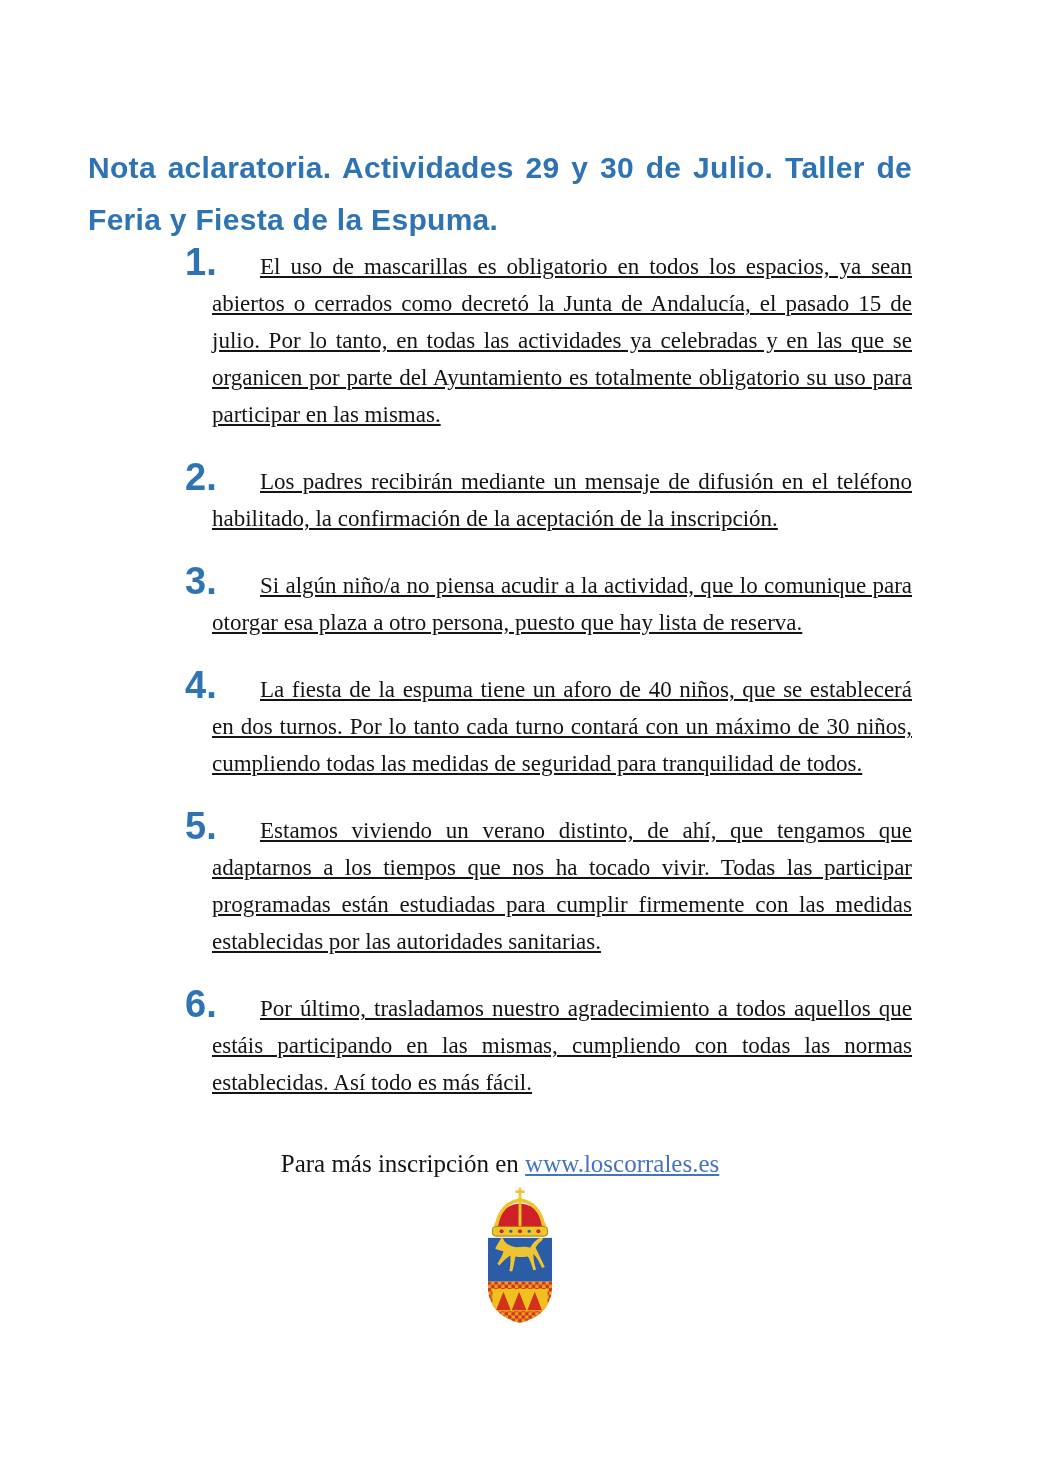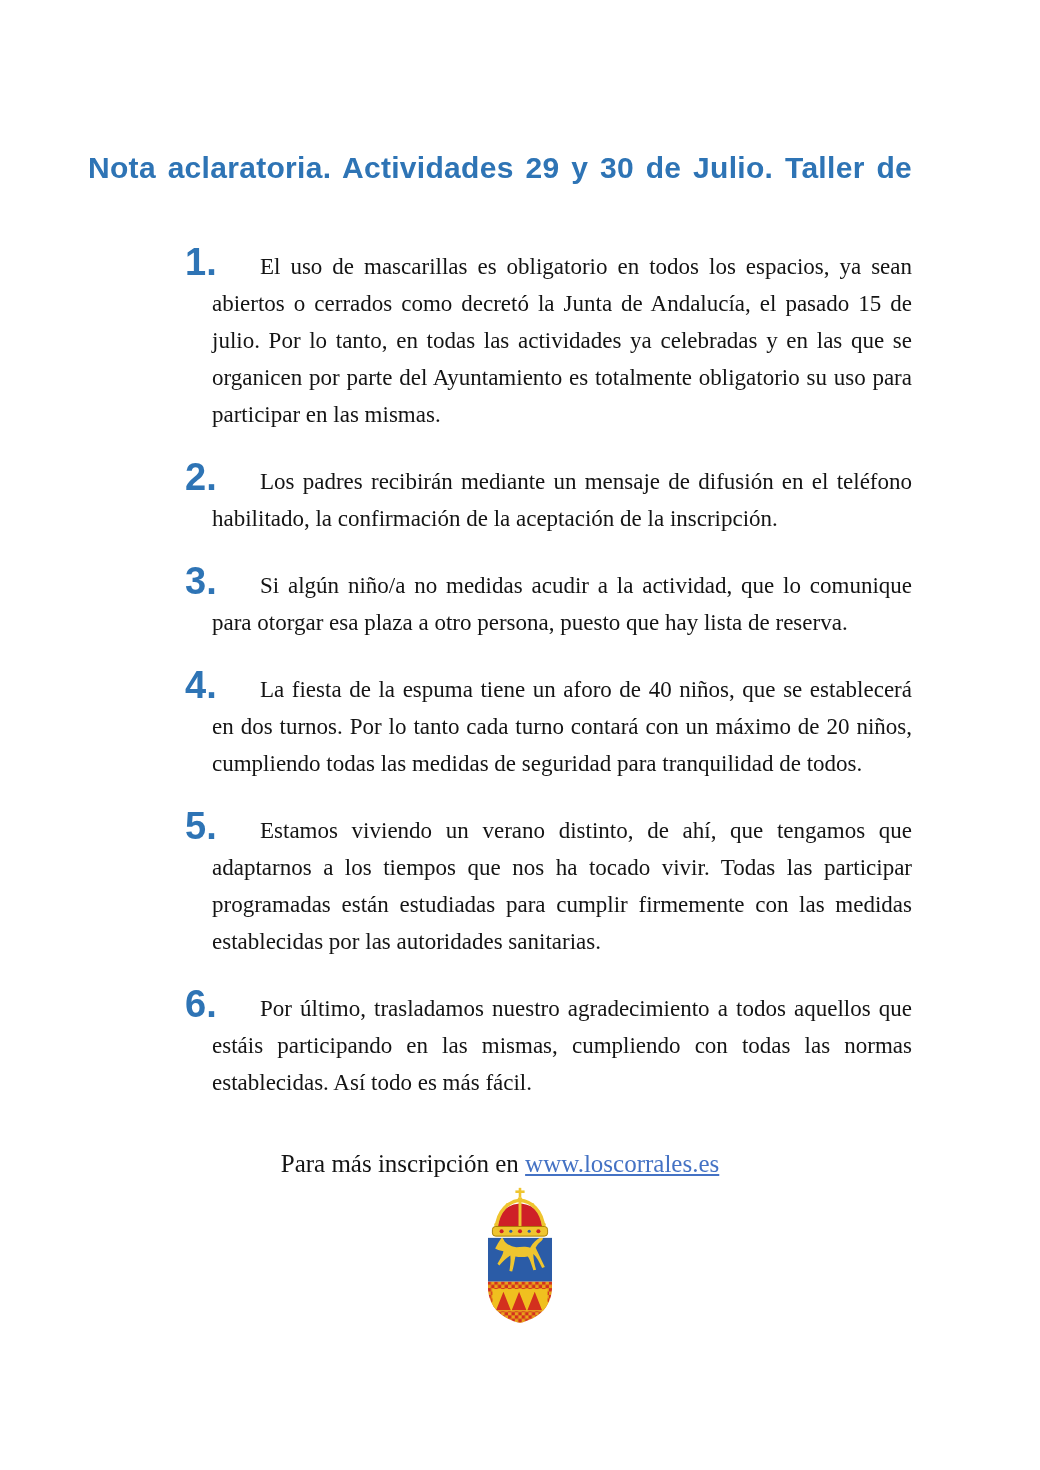--- a/index.html
+++ b/index.html
@@ -61,20 +61,21 @@
     color: var(--accent, #2E74B5);
   }
   .note-text {
     margin: 0 0 0 27px;
     width: 700px;
     font-size: 23px;
     line-height: 37px;
     text-align: justify;
     text-indent: 48px;
     color: #141414;
+    text-decoration: underline;
   }
 
   
   .footer-line {
     position: absolute;
     left: 0;
     top: 1122px;
     width: 1000px;
     text-align: center;
     font-size: 25px;
@@ -103,42 +104,43 @@
   .em-crimson { fill: var(--emblem_crown_red, #CE2027); }
   .em-goldstroke { stroke: var(--emblem_gold, #EFC52F); fill: none; }
 </style>
 </head>
 <body>
 
 <div class="page">
 
   <h1 class="title">
     <span class="line1">Nota aclaratoria. Actividades 29 y 30 de Julio. Taller de</span>
+    <span class="line2">Feria y Fiesta de la Espuma.</span>
   </h1>
 
   <div class="notes">
 
     <div class="note">
       <span class="note-number">1.</span>
       <p class="note-text">El uso de mascarillas es obligatorio en todos los espacios, ya sean abiertos o cerrados como decretó la Junta de Andalucía, el pasado 15 de julio. Por lo tanto, en todas las actividades ya celebradas y en las que se organicen por parte del Ayuntamiento es totalmente obligatorio su uso para participar en las mismas.</p>
     </div>
 
     <div class="note">
       <span class="note-number">2.</span>
       <p class="note-text">Los padres recibirán mediante un mensaje de difusión en el teléfono habilitado, la confirmación de la aceptación de la inscripción.</p>
     </div>
 
     <div class="note">
       <span class="note-number">3.</span>
-      <p class="note-text">Si algún niño/a no medidas acudir a la actividad, que lo comunique para otorgar esa plaza a otro persona, puesto que hay lista de reserva.</p>
+      <p class="note-text">Si algún niño/a no piensa acudir a la actividad, que lo comunique para otorgar esa plaza a otro persona, puesto que hay lista de reserva.</p>
     </div>
 
     <div class="note">
       <span class="note-number">4.</span>
-      <p class="note-text">La fiesta de la espuma tiene un aforo de 40 niños, que se establecerá en dos turnos. Por lo tanto cada turno contará con un máximo de 20 niños, cumpliendo todas las medidas de seguridad para tranquilidad de todos.</p>
+      <p class="note-text">La fiesta de la espuma tiene un aforo de 40 niños, que se establecerá en dos turnos. Por lo tanto cada turno contará con un máximo de 30 niños, cumpliendo todas las medidas de seguridad para tranquilidad de todos.</p>
     </div>
 
     <div class="note">
       <span class="note-number">5.</span>
       <p class="note-text">Estamos viviendo un verano distinto, de ahí, que tengamos que adaptarnos a los tiempos que nos ha tocado vivir. Todas las participar programadas están estudiadas para cumplir firmemente con las medidas establecidas por las autoridades sanitarias.</p>
     </div>
 
     <div class="note">
       <span class="note-number">6.</span>
       <p class="note-text">Por último, trasladamos nuestro agradecimiento a todos aquellos que estáis participando en las mismas, cumpliendo con todas las normas establecidas. Así todo es más fácil.</p>

